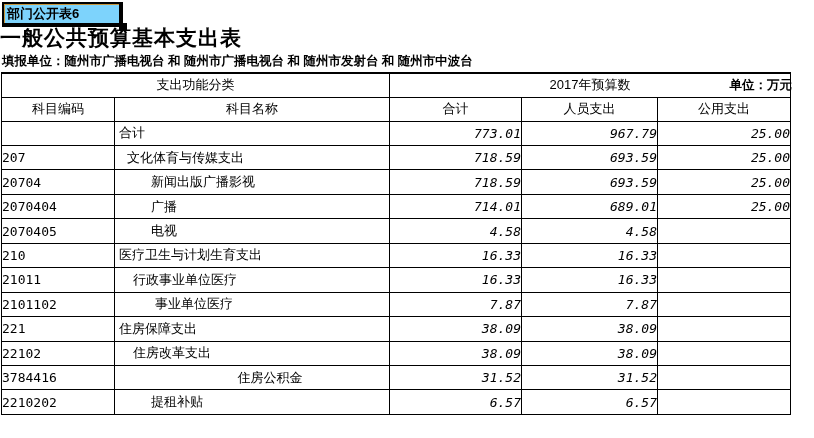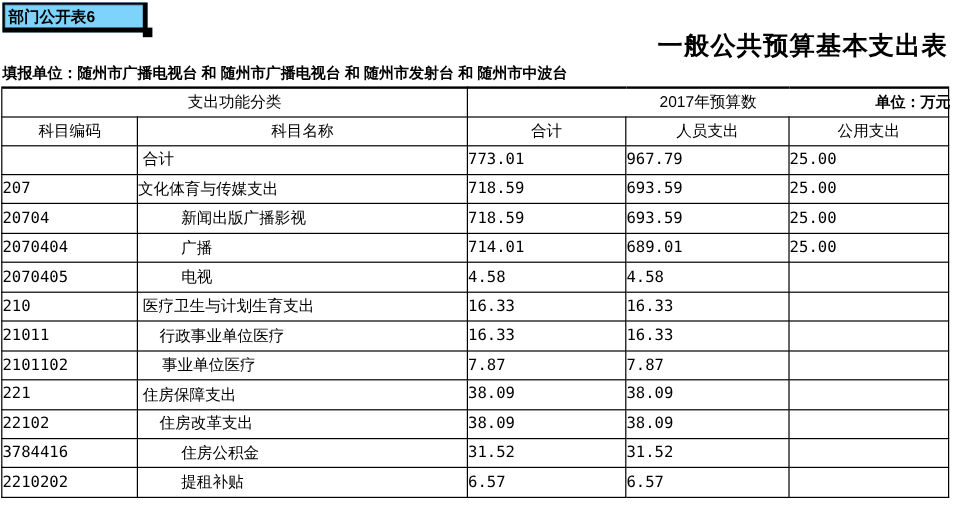--- a/index.html
+++ b/index.html
@@ -17,21 +17,21 @@
     background:#7dd3fc;
     font-size:13px;font-weight:bold;line-height:19px;padding-left:3px;
     white-space:nowrap;
   }
   .tag-handle{
     position:absolute;right:-8px;bottom:-8px;width:8px;height:8px;background:#000;
   }
   
   .page-title{
     position:absolute;left:0;top:24px;width:790px;
-    text-align:right;font-size:21px;font-weight:bold;letter-spacing:1px;
+    text-align:left;font-size:21px;font-weight:bold;letter-spacing:1px;
     white-space:nowrap;
   }
   .meta-row{
     position:absolute;left:2px;top:53px;width:792px;height:17px;
     font-size:12.5px;font-weight:bold;white-space:nowrap;
   }
   .meta-left{float:left;}
   .meta-right{float:right;padding-right:2px;margin-top:24px;}
   
   table.budget{
@@ -46,22 +46,22 @@
   }
   thead tr{height:24px;}
   thead th{text-align:center;}
   tbody tr{height:24.46px;}
   td.c-code{
     text-align:left;padding-left:3px;
     font-family:"DejaVu Sans Mono","Liberation Mono",monospace;font-size:12.5px;
   }
   td.c-name{text-align:left;}
   td.num{
-    text-align:left;padding-right:6px;
-    font-family:"DejaVu Sans Mono","Liberation Mono",monospace;font-size:12.5px;
+    text-align:right;padding-right:6px;
+    font-family:"DejaVu Sans Mono","Liberation Mono",monospace;font-size:12.5px;font-style:italic;
   }
 </style>
 </head>
 <body>
 
 <div class="tag-box">
   <span>部门公开表6</span>
   <div class="tag-handle"></div>
 </div>
 
@@ -96,21 +96,21 @@
   <tbody>
       <tr>
         <td class="c-code"></td>
         <td class="c-name" style="padding-left: 4px;">合计</td>
         <td class="num">773.01</td>
         <td class="num">967.79</td>
         <td class="num">25.00</td>
       </tr>
       <tr>
         <td class="c-code">207</td>
-        <td class="c-name" style="padding-left: 0;">文化体育与传媒支出</td>
+        <td class="c-name" style="padding-left: 12px;">文化体育与传媒支出</td>
         <td class="num">718.59</td>
         <td class="num">693.59</td>
         <td class="num">25.00</td>
       </tr>
       <tr>
         <td class="c-code">20704</td>
         <td class="c-name" style="padding-left: 36px;">新闻出版广播影视</td>
         <td class="num">718.59</td>
         <td class="num">693.59</td>
         <td class="num">25.00</td>
@@ -138,42 +138,42 @@
       </tr>
       <tr>
         <td class="c-code">21011</td>
         <td class="c-name" style="padding-left: 18px;">行政事业单位医疗</td>
         <td class="num">16.33</td>
         <td class="num">16.33</td>
         <td class="num"></td>
       </tr>
       <tr>
         <td class="c-code">2101102</td>
-        <td class="c-name" style="padding-left: 20px;">事业单位医疗</td>
+        <td class="c-name" style="padding-left: 40px;">事业单位医疗</td>
         <td class="num">7.87</td>
         <td class="num">7.87</td>
         <td class="num"></td>
       </tr>
       <tr>
         <td class="c-code">221</td>
         <td class="c-name" style="padding-left: 4px;">住房保障支出</td>
         <td class="num">38.09</td>
         <td class="num">38.09</td>
         <td class="num"></td>
       </tr>
       <tr>
         <td class="c-code">22102</td>
         <td class="c-name" style="padding-left: 18px;">住房改革支出</td>
         <td class="num">38.09</td>
         <td class="num">38.09</td>
         <td class="num"></td>
       </tr>
       <tr>
         <td class="c-code">3784416</td>
-        <td class="c-name" style="padding-left: 36px;">住房公积金</td>
+        <td class="c-name" style="padding-left: 36px; text-align: center;">住房公积金</td>
         <td class="num">31.52</td>
         <td class="num">31.52</td>
         <td class="num"></td>
       </tr>
       <tr>
         <td class="c-code">2210202</td>
         <td class="c-name" style="padding-left: 36px;">提租补贴</td>
         <td class="num">6.57</td>
         <td class="num">6.57</td>
         <td class="num"></td>

